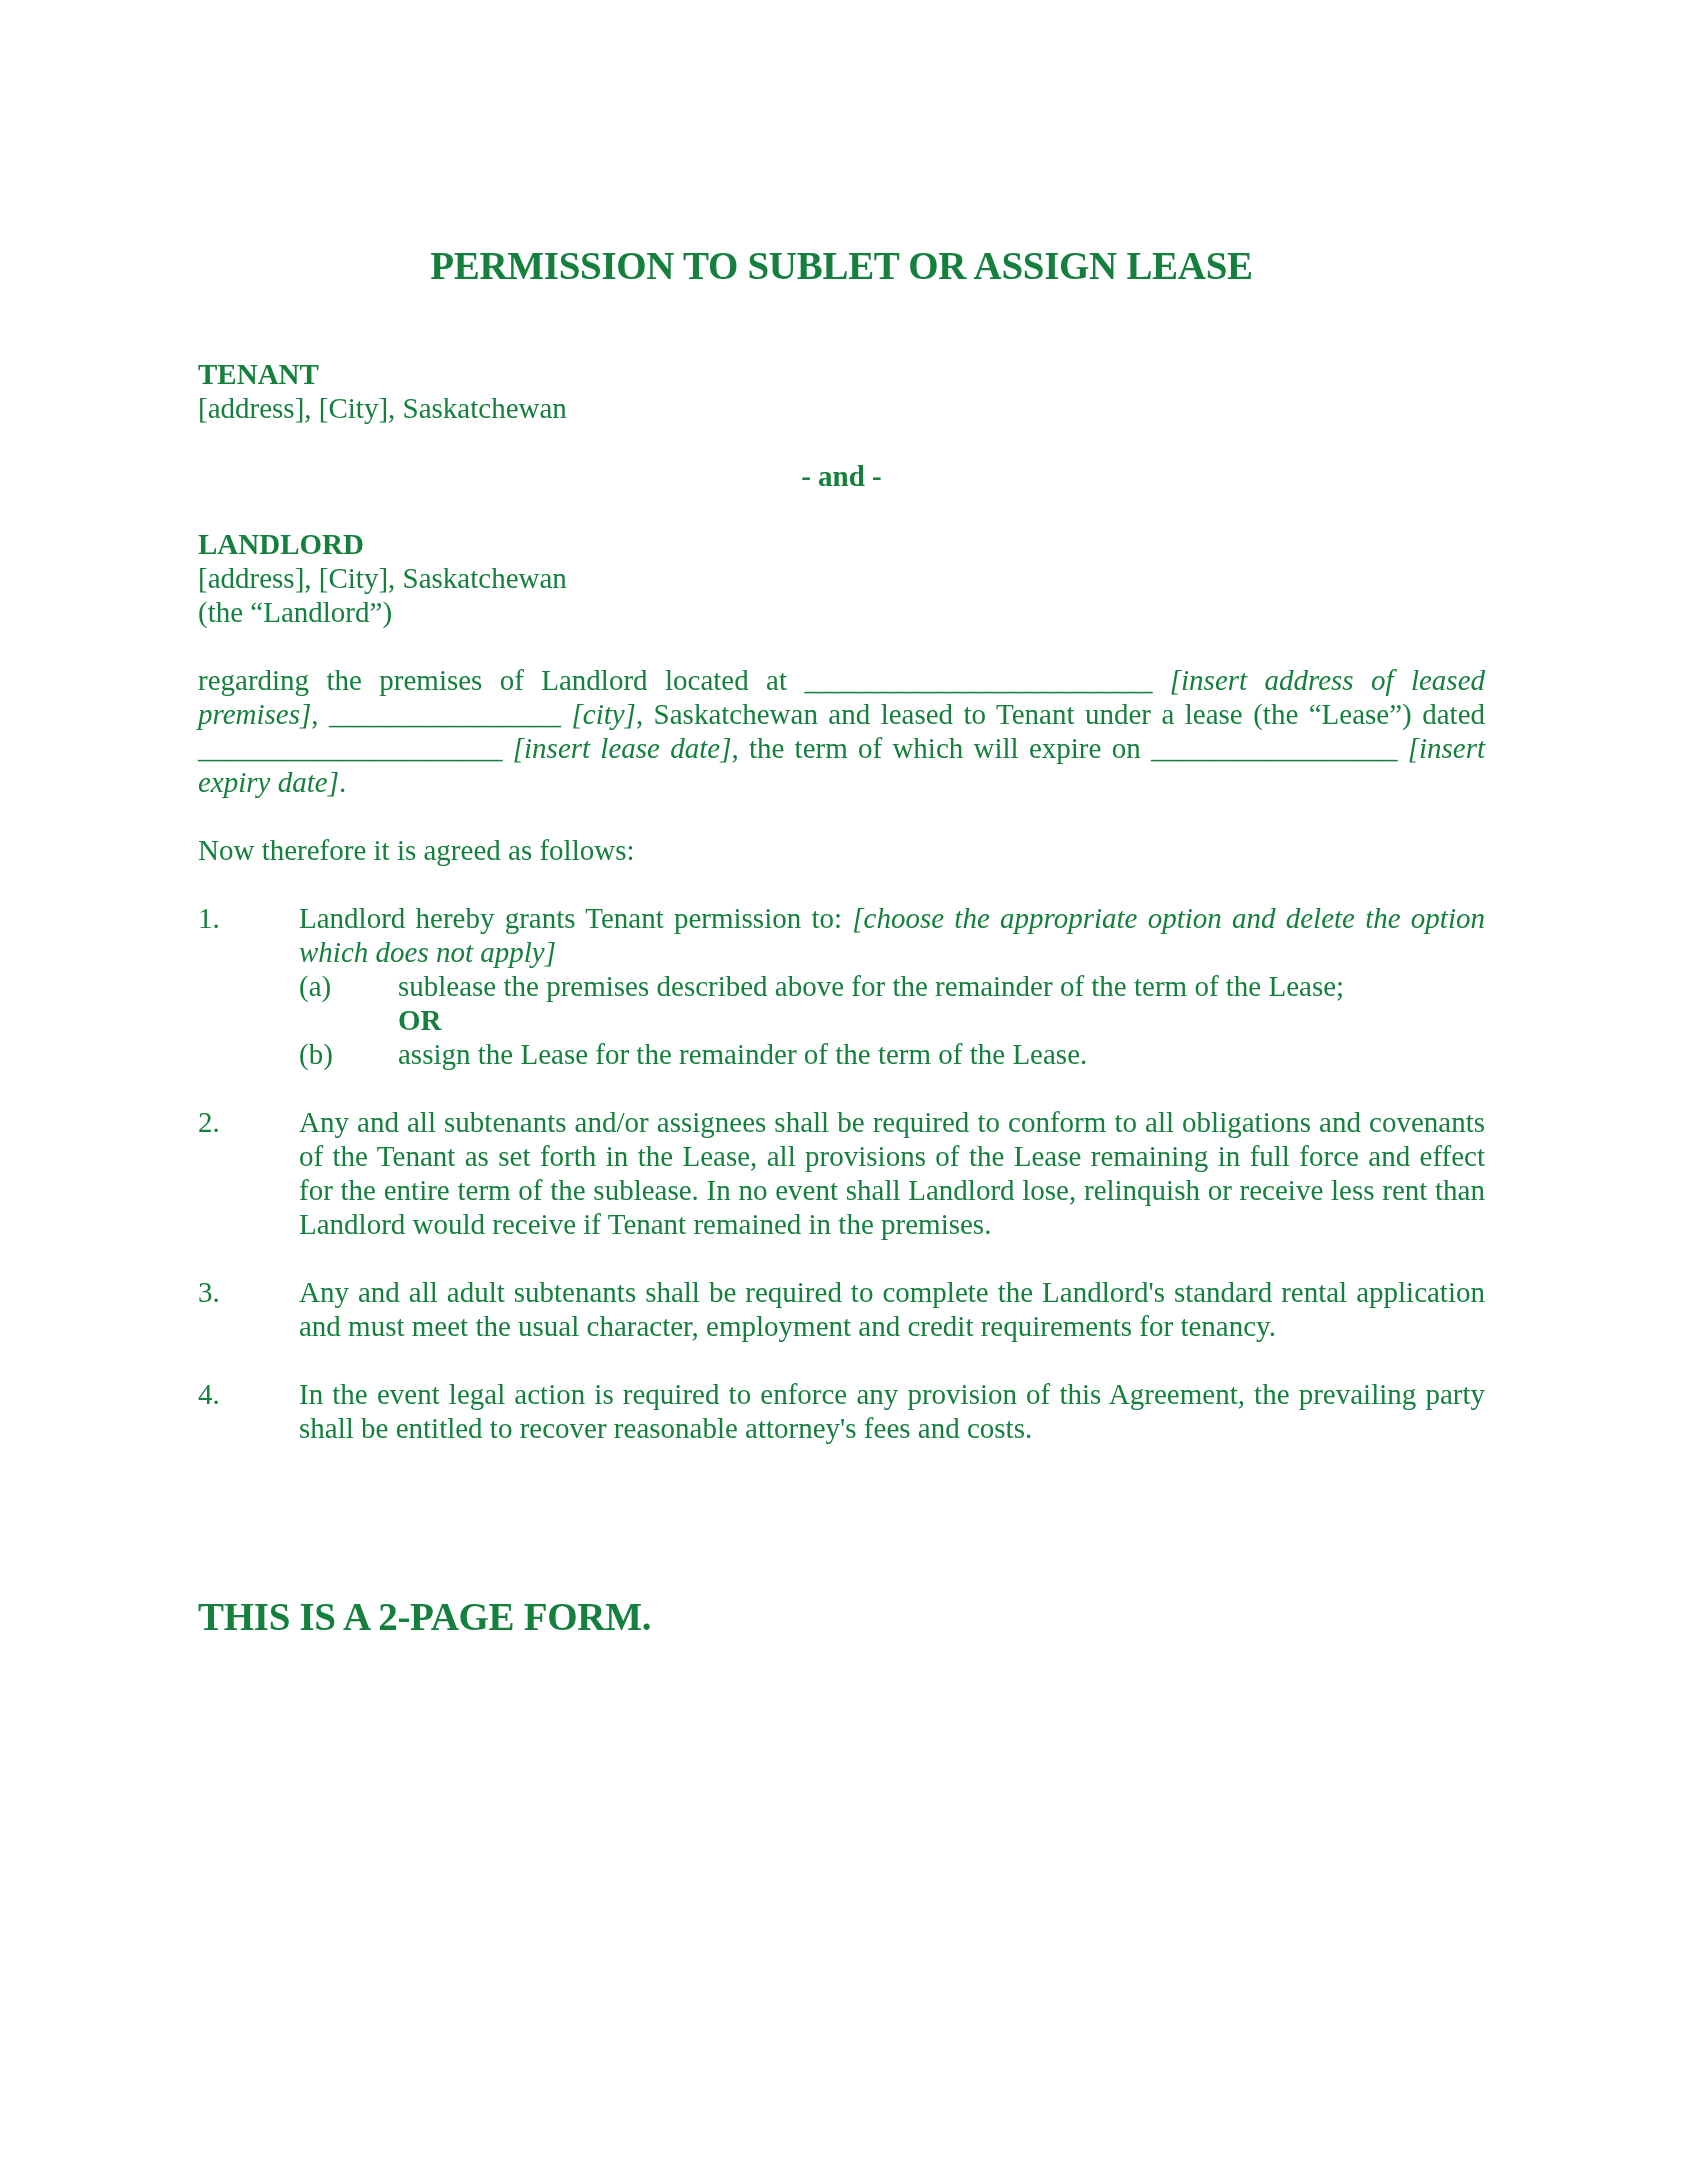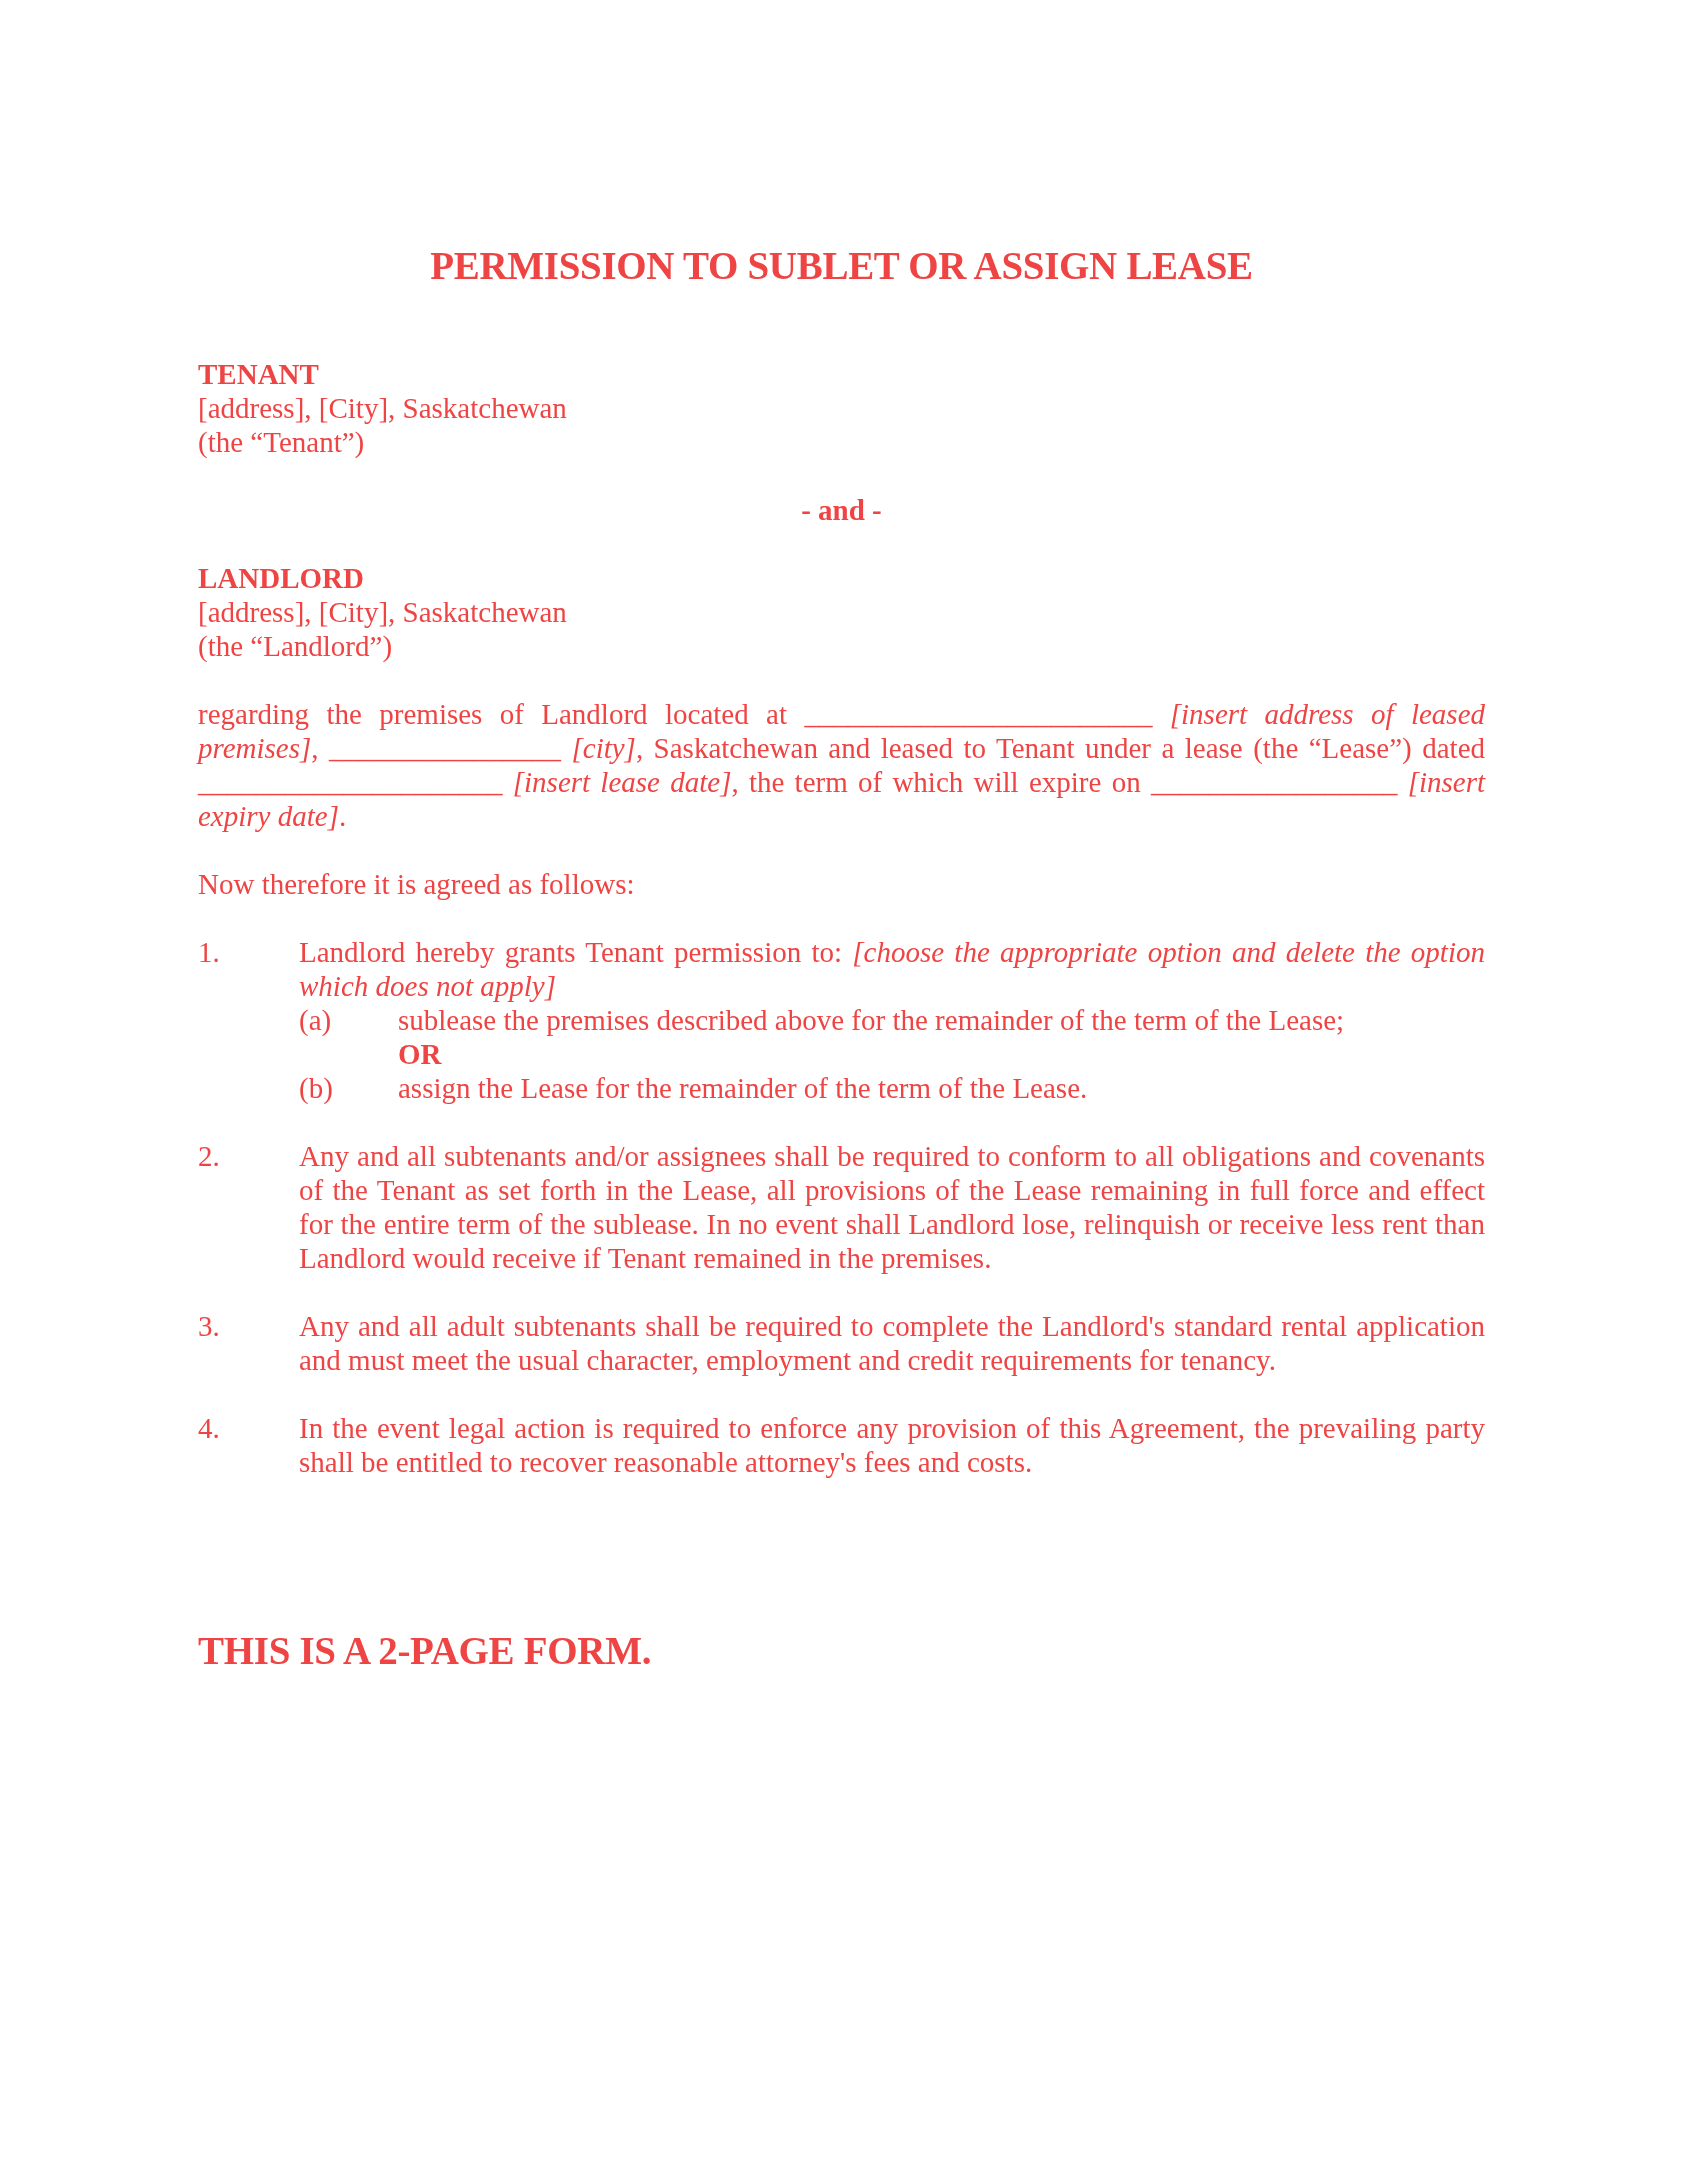--- a/index.html
+++ b/index.html
@@ -2,21 +2,21 @@
 <html><head>
 <meta charset="utf-8">
 <style>
   html, body { margin: 0; padding: 0; background: #ffffff; }
   .page {
     position: relative;
     width: 1683px;
     height: 2178px;
     box-sizing: border-box;
     background: #ffffff;
-    color: #ef4444;
+    color: #15803d;
     padding: 244px 198px 0 198px;
     font-family: "Liberation Serif", "DejaVu Serif", serif;
     font-size: 29px;
     line-height: 34px;
     overflow: hidden;
   }
   .doc-title {
     margin: 0 0 69px 0;
     text-align: center;
     font-weight: bold;
@@ -50,21 +50,20 @@
 
 <div class="page">
 
   <h1 class="doc-title">PERMISSION TO SUBLET OR ASSIGN LEASE</h1>
 
 
 
   <div class="party">
     <p class="b">TENANT</p>
     <p>[address], [City], Saskatchewan</p>
-    <p>(the “Tenant”)</p>
   </div>
 
   <p class="block center b">- and -</p>
 
   <div class="party">
     <p class="b">LANDLORD</p>
     <p>[address], [City], Saskatchewan</p>
     <p>(the “Landlord”)</p>
   </div>
 

